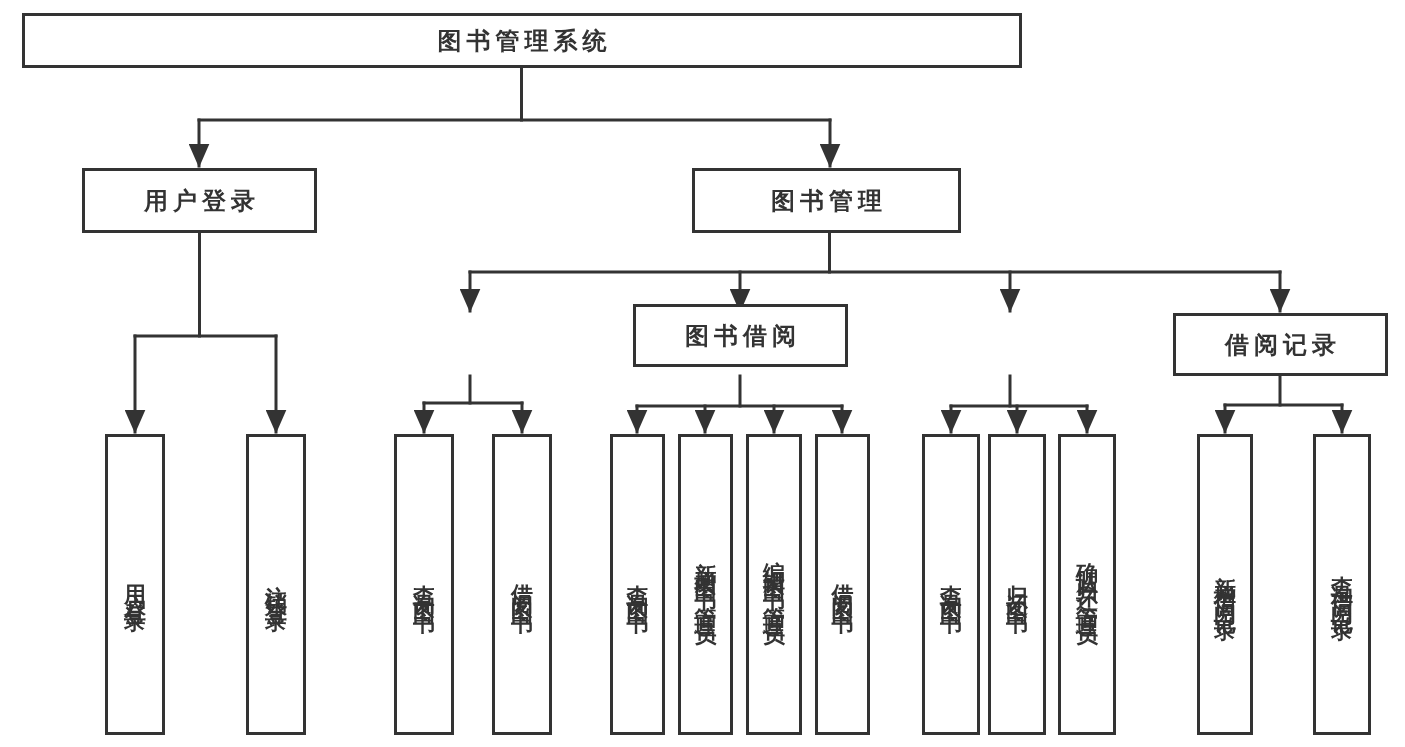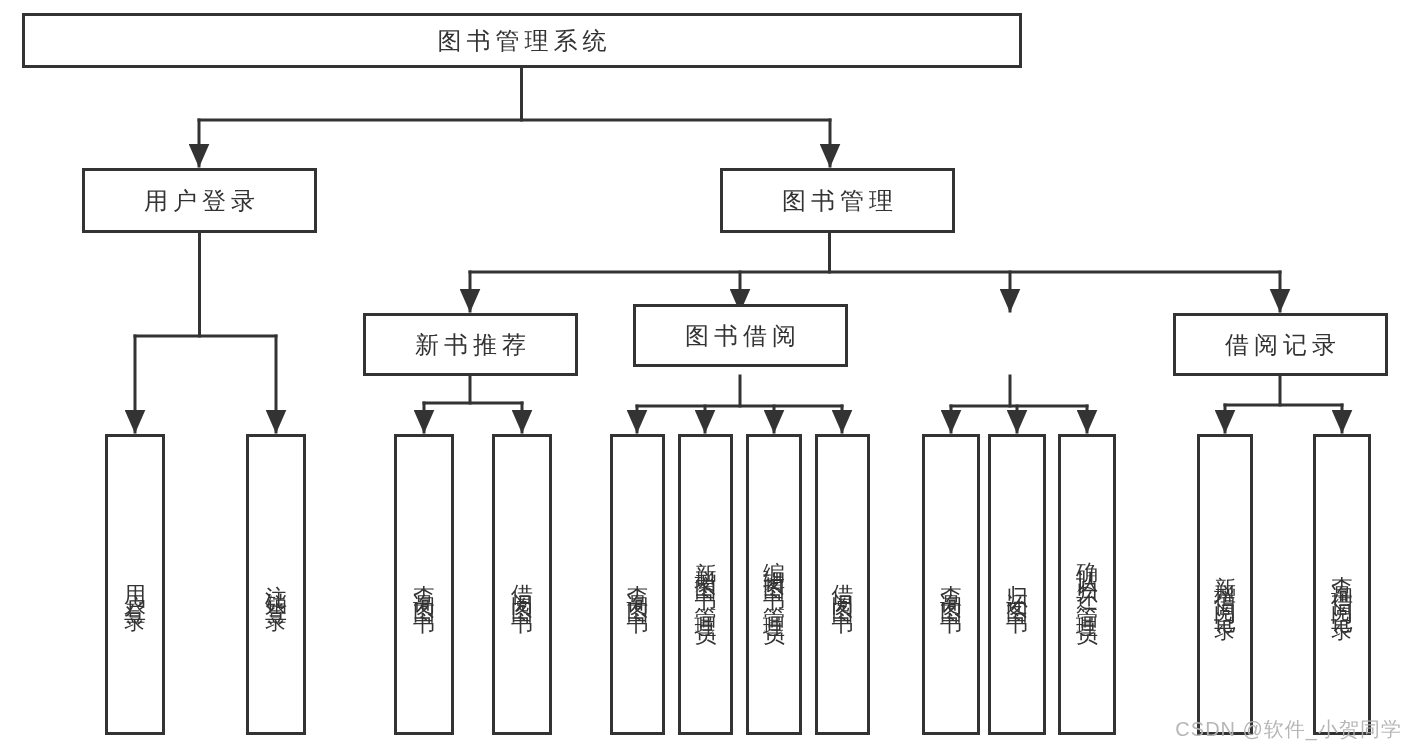--- a/index.html
+++ b/index.html
@@ -19,20 +19,21 @@
   .wires{position:absolute;left:0;top:0;width:1405px;height:747px;}
   .wire{fill:none;stroke:var(--line);stroke-width:3;stroke-linecap:square;}
   #ah path{fill:var(--line);}
   .node{
     position:absolute;
     box-sizing:border-box;
     border:3px solid var(--line);
     background:#ffffff;
     display:flex;align-items:center;justify-content:center;
     color:var(--text);
+    font-weight:bold;
   }
   .node.h span{
     font-size:24px;
     letter-spacing:5px;
     text-indent:5px;
     white-space:nowrap;
   }
   .node.v span{
     writing-mode:vertical-rl;
     text-orientation:mixed;
@@ -104,27 +105,24 @@
     <path class="wire" d="M1342,405 V432" marker-end="url(#ah)"></path>
   </svg>
 
   <div class="node h" style="left:22px;top:13px;width:1000px;height:55px">
     <span>图书管理系统</span>
   </div>
 
   <div class="node h" style="left:82px;top:168px;width:235px;height:65px">
     <span>用户登录</span>
   </div>
-  <div class="node h" style="left:720px;top:168px;width:235px;height:65px">
+  <div class="node h" style="left:692px;top:168px;width:269px;height:65px">
     <span>图书管理</span>
   </div>
 
-  <div class="node h" style="left:363px;top:313px;width:215px;height:63px">
-    <span>新书推荐</span>
-  </div>
   <div class="node h" style="left:633px;top:304px;width:215px;height:63px">
     <span>图书借阅</span>
   </div>
   <div class="node h" style="left:1173px;top:313px;width:215px;height:63px">
     <span>借阅记录</span>
   </div>
 
   <div class="node v" style="left:105px;top:434px;width:60px;height:301px">
     <span>用户登录</span>
   </div>
@@ -162,15 +160,14 @@
     <span>确认归还（管理员）</span>
   </div>
 
   <div class="node v" style="left:1197px;top:434px;width:56px;height:301px">
     <span>新增借阅记录</span>
   </div>
   <div class="node v" style="left:1313px;top:434px;width:58px;height:301px">
     <span>查询借阅记录</span>
   </div>
 
-  <div class="watermark">CSDN @软件_小贺同学</div>
 
 </div>
 
 </body></html>

